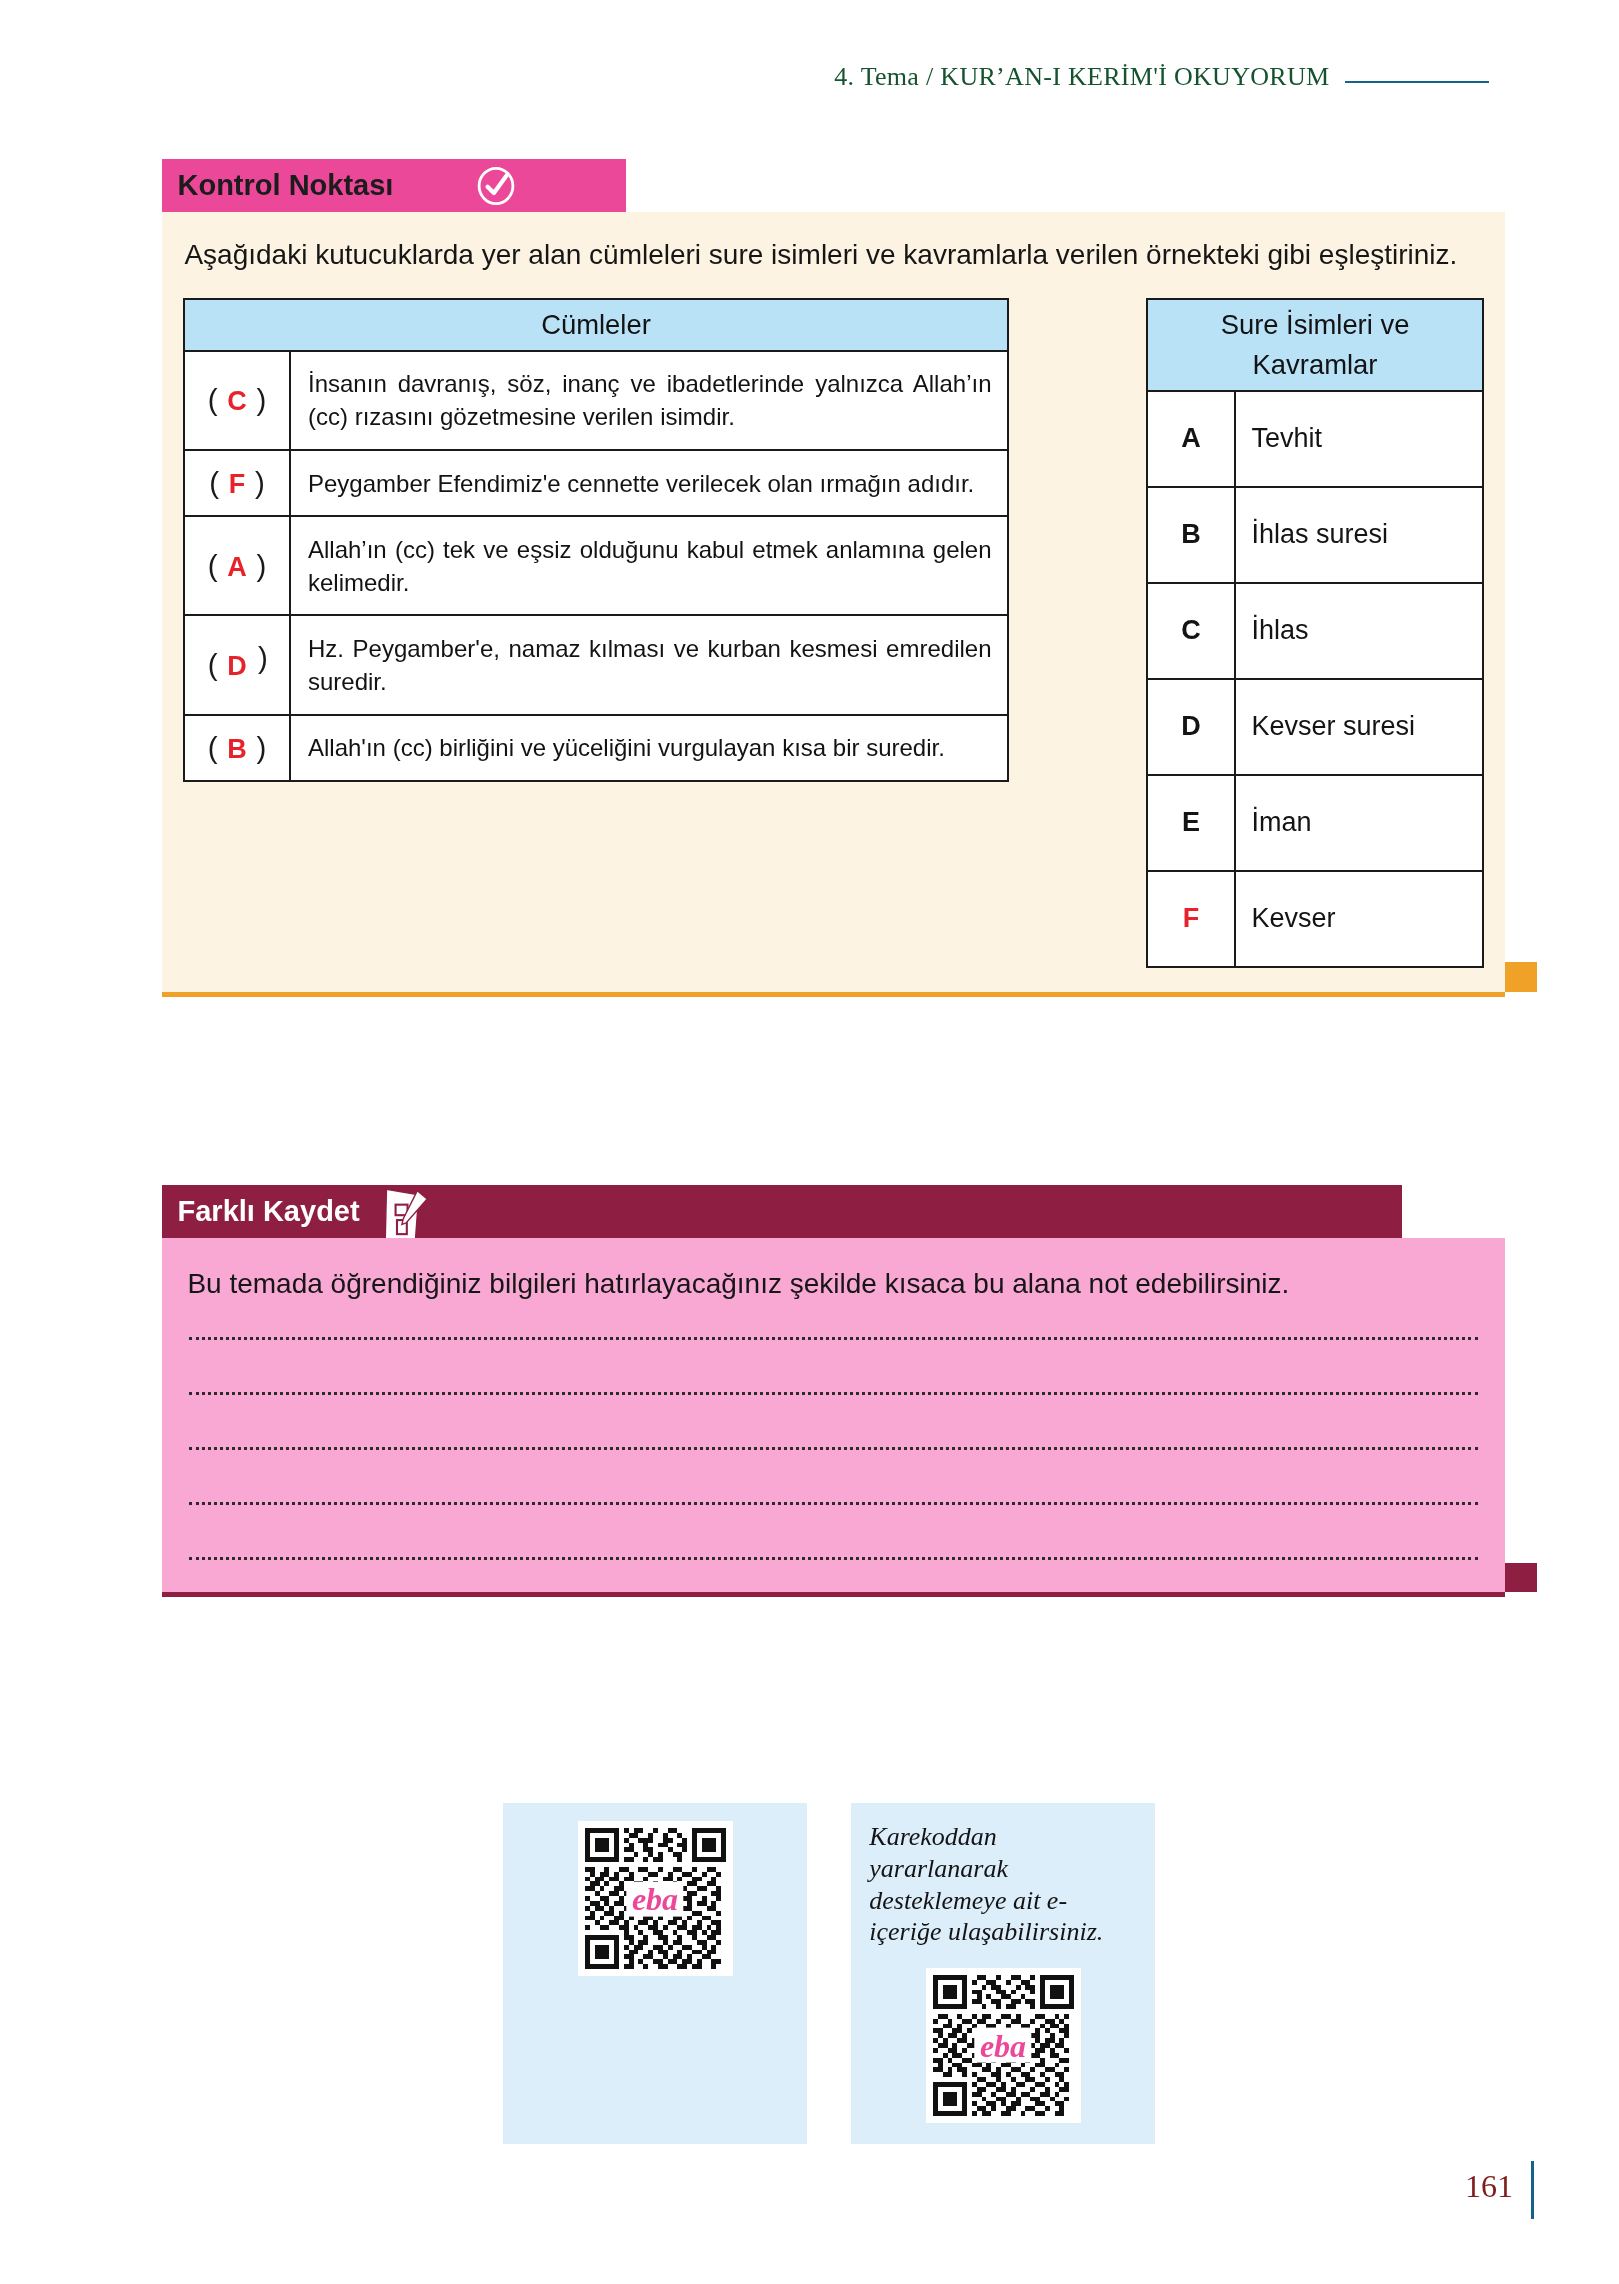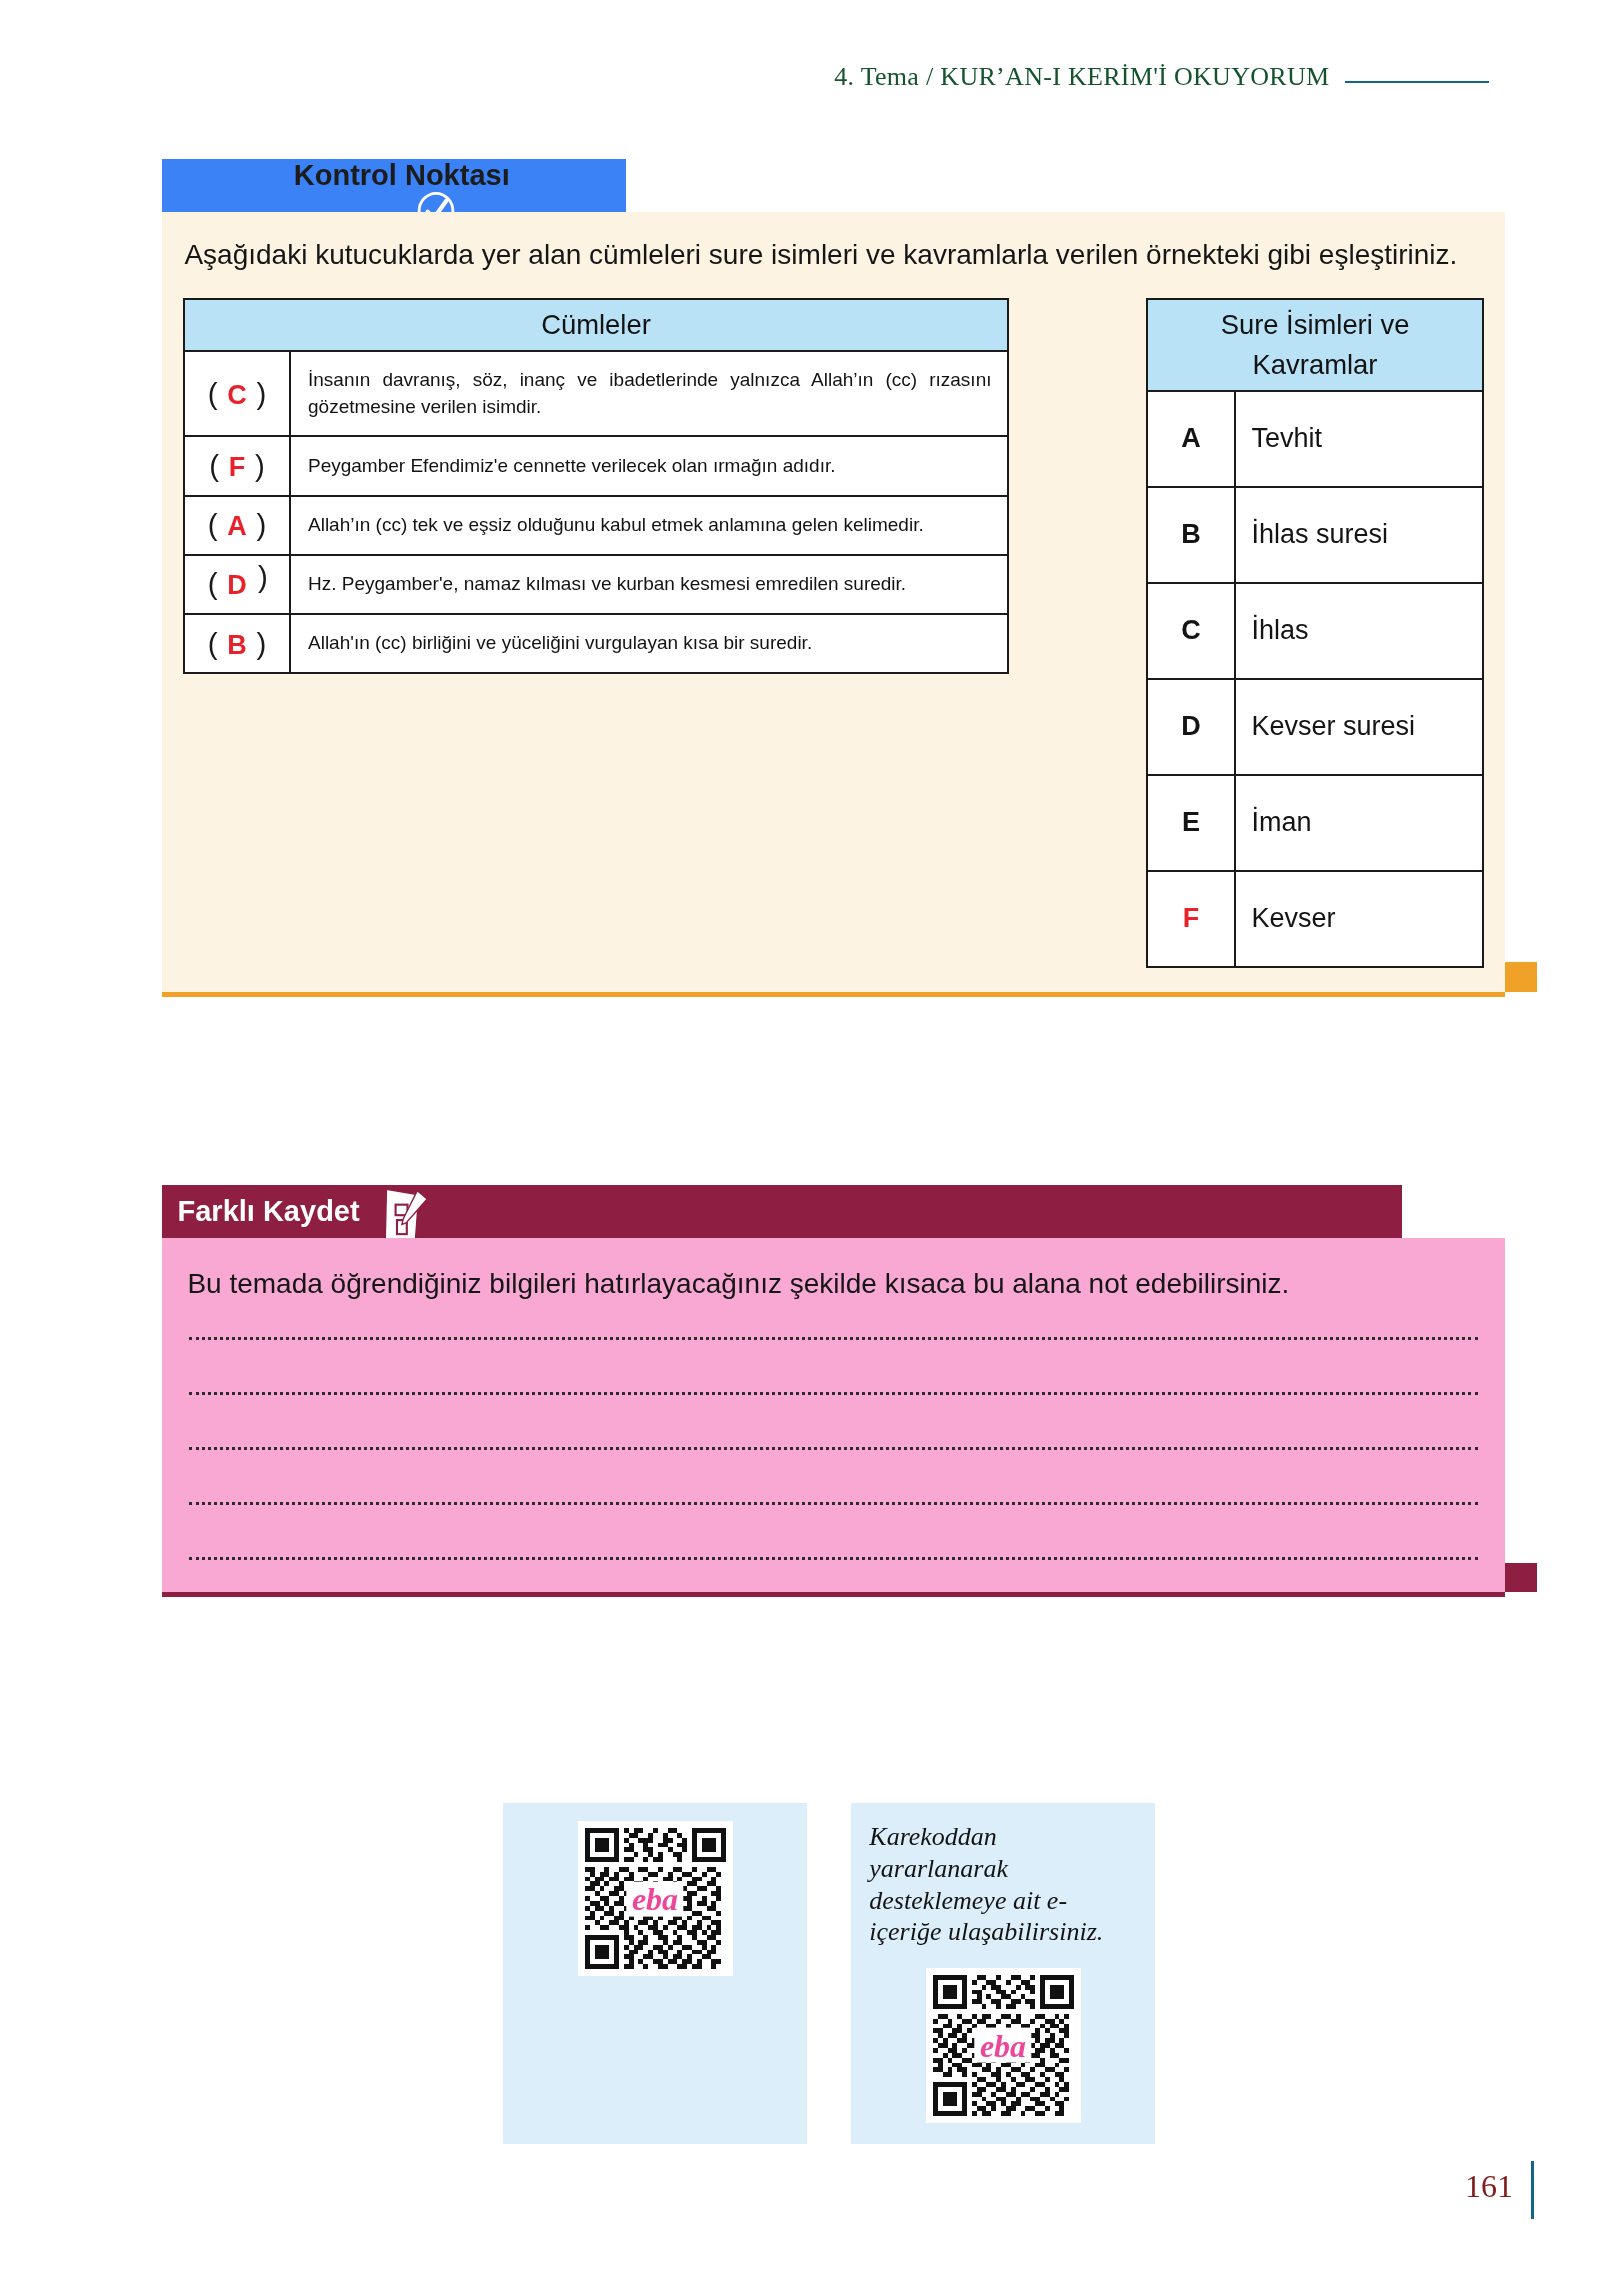--- a/index.html
+++ b/index.html
@@ -60,21 +60,21 @@
     white-space: nowrap;
   }
   .panel-body {
     position: relative;
     padding: 21px 21px 24px 21px;
     box-sizing: border-box;
   }
 
   
   #kontrol { top: 159px; }
-  #kontrol .panel-bar { background: #3b82f6; flex-direction: column; }
+  #kontrol .panel-bar { background: #ec4899; }
   #kontrol .panel-bar-title { color: #1c1c1c; }
   #kontrol .panel-body {
     background: #fdf3e3;
     border-bottom: 5.6px solid #f0a128;
   }
   .check-icon {
     margin-left: 84px;
     width: 38px; height: 38px;
     display: block;
   }
@@ -136,21 +136,21 @@
     margin: 0 9.8px;
     display: inline-block;
   }
   #tbl-cumleler .ansbox .paren { font-size: 29.5px; }
   #tbl-cumleler .ansbox.skewed .paren-close {
     position: relative;
     top: -7px;
     left: 1.4px;
   }
   #tbl-cumleler .sent {
-    font-size: 19px;
+    font-size: 24px;
     line-height: 1.38;
     color: #131313;
     text-align: justify;
     text-align-last: left;
     padding: 15.5px 15.5px 15.5px 17px !important;
     vertical-align: middle;
   }
 
   
   #tbl-kavram { width: 338px; }

